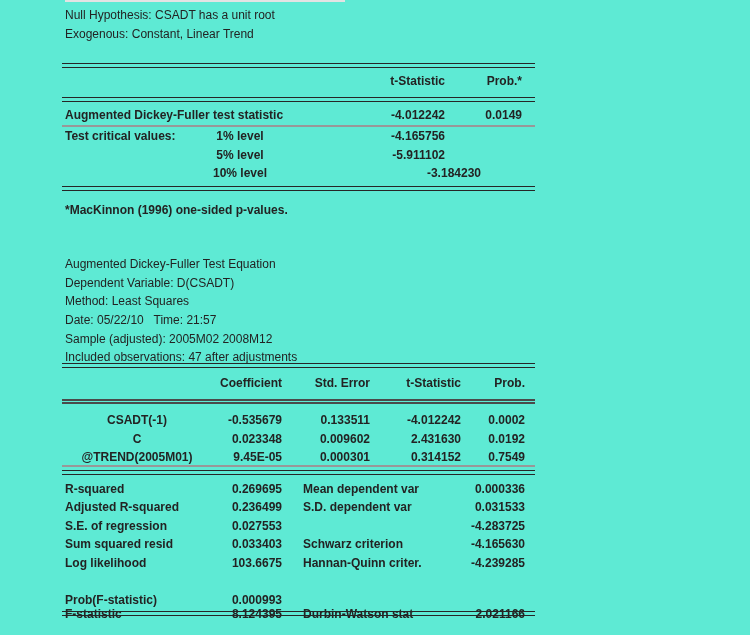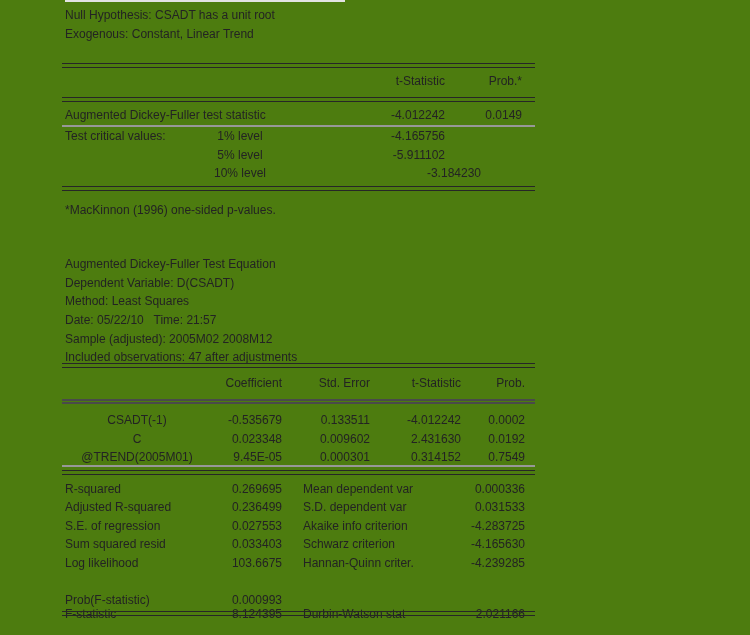--- a/index.html
+++ b/index.html
@@ -1,23 +1,23 @@
 <!DOCTYPE html>
 <html><head>
 <meta charset="utf-8">
 <style>
   html,body { margin:0; padding:0; background:#ffffff; }
   .page {
-    position:relative; width:750px; height:635px; background:#4d7c0f;
+    position:relative; width:750px; height:635px; background:#5eead4;
     font-family:"Liberation Sans", sans-serif; font-size:12px; color:#232323;
     overflow:hidden;
   }
   .infoblock { position:absolute; left:65px; }
   .tl { height:18.7px; line-height:18.7px; white-space:pre; }
-  .row { position:absolute; left:0; width:750px; height:19px; line-height:19px; }
+  .row { position:absolute; left:0; width:750px; height:19px; line-height:19px;font-weight:bold; }
   .cell { position:absolute; white-space:pre; top:0; height:19px; }
   .r { text-align:right; }
   .c { text-align:center; }
   .dline {
     position:absolute; left:62px; width:473px; height:3px;
     border-top:1.5px solid #262626; border-bottom:1.5px solid #262626;
   }
   .dline2 {
     position:absolute; left:62px; width:473px; height:1px;
     border-top:2px solid #4a4a4a; border-bottom:2px solid #4a4a4a;
@@ -130,21 +130,20 @@
   </div>
   <div class="row" style="top:498px;">
     <span class="cell" style="left:65px;">Adjusted R-squared</span>
     <span class="cell r" style="right:468px;">0.236499</span>
     <span class="cell" style="left:303px;">S.D. dependent var</span>
     <span class="cell r" style="right:225px;">0.031533</span>
   </div>
   <div class="row" style="top:517px;">
     <span class="cell" style="left:65px;">S.E. of regression</span>
     <span class="cell r" style="right:468px;">0.027553</span>
-    <span class="cell" style="left:303px;">Akaike info criterion</span>
     <span class="cell r" style="right:225px;">-4.283725</span>
   </div>
   <div class="row" style="top:535px;">
     <span class="cell" style="left:65px;">Sum squared resid</span>
     <span class="cell r" style="right:468px;">0.033403</span>
     <span class="cell" style="left:303px;">Schwarz criterion</span>
     <span class="cell r" style="right:225px;">-4.165630</span>
   </div>
   <div class="row" style="top:554px;">
     <span class="cell" style="left:65px;">Log likelihood</span>

